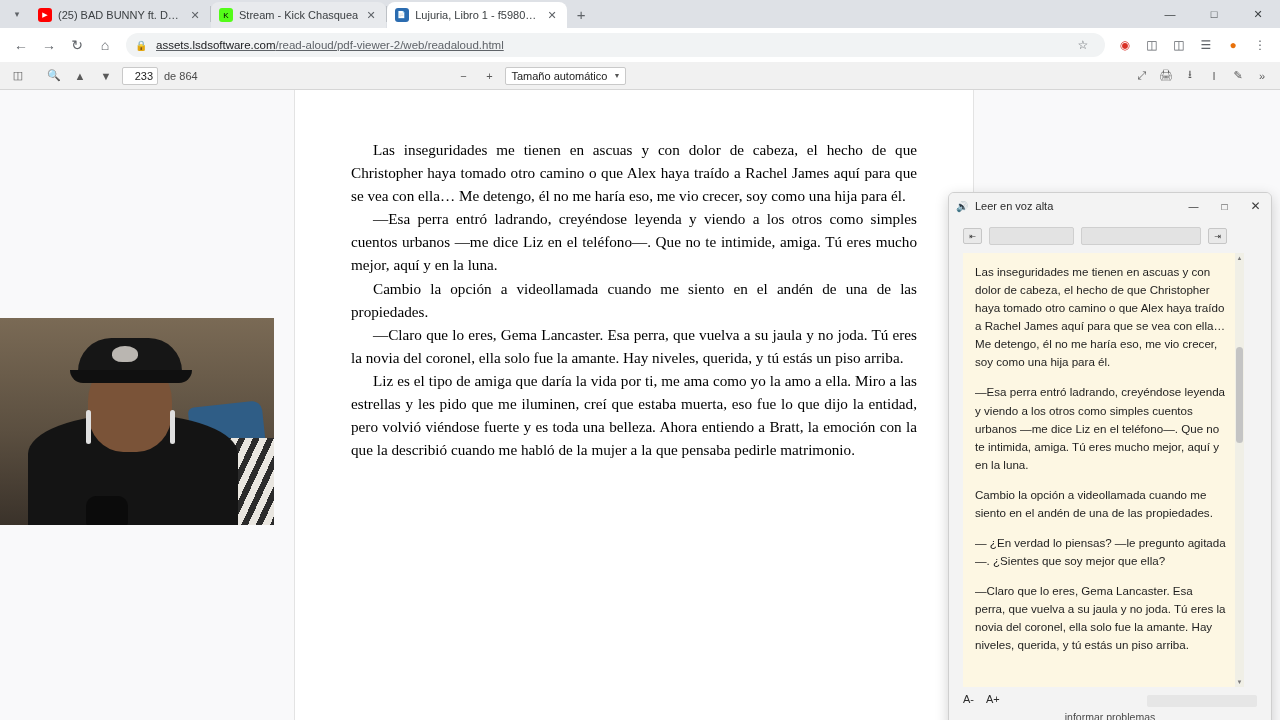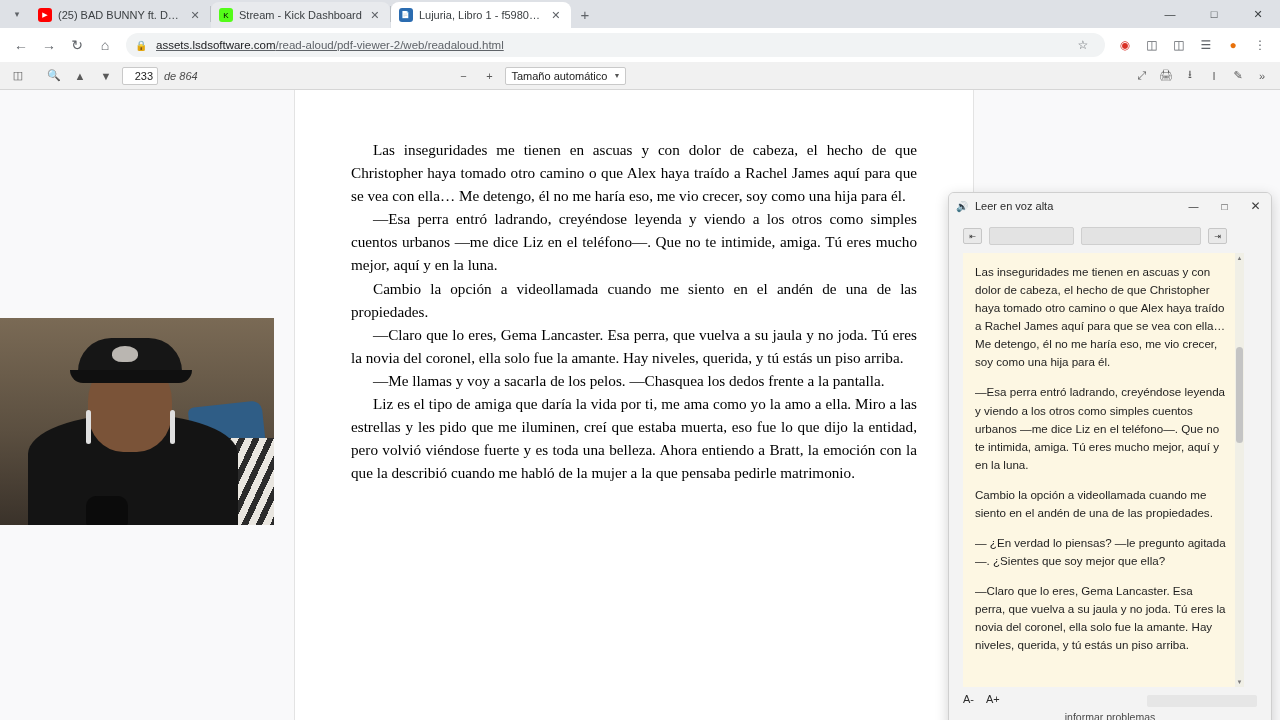--- a/index.html
+++ b/index.html
@@ -58,21 +58,21 @@
   
   .pdf-toolbar {
     height: 28px; background: #f1f1f1; border-bottom: 1px solid #d6d6d6;
     display: flex; align-items: center; padding: 0 8px; gap: 6px; font-size: 11px; color: #333;
   }
   .ptbtn { width: 20px; height: 20px; display: flex; align-items: center; justify-content: center; color: #5a5a5a; font-size: 11px; }
   .pagebox {
     width: 36px; height: 18px; border: 1px solid #c9c9c9; background: #fff; border-radius: 2px;
     font-size: 11px; text-align: right; padding: 0 4px; color: #222; line-height: 16px;
   }
-  .of-count { font-size: 11px; color: #4a4a4a; font-style: italic; }
+  .of-count { font-size: 11px; color: #4a4a4a; }
   .zoom-center { margin-left: auto; margin-right: auto; display: flex; align-items: center; gap: 6px; }
   .zoom-sel {
     height: 18px; border: 1px solid #c9c9c9; background: #fff; border-radius: 2px;
     font-size: 11px; padding: 0 18px 0 5px; color: #222; position: relative; line-height: 16px;
     min-width: 104px; display: flex; align-items: center;
   }
   .zoom-sel .caret { position: absolute; right: 5px; font-size: 7px; color: #555; }
   .right-tools { margin-left: auto; display: flex; align-items: center; gap: 4px; }
 
   .viewer-area { flex: 1 1 auto; background: #f9f9fa; position: relative; overflow: hidden; display: flex; }
@@ -154,21 +154,21 @@
 
     <div class="tab inactive">
       <span class="favicon" style="background:#ff0000;color:#fff;font-size:7px;">▶</span>
       <span class="label">(25) BAD BUNNY ft. Dei V, Oma</span>
       <span class="closex">✕</span>
     </div>
     <div class="tab-sep"></div>
 
     <div class="tab shaded">
       <span class="favicon" style="background:#53fc18;color:#000;font-size:8px;">K</span>
-      <span class="label">Stream - Kick Dashboard</span>
+      <span class="label">Stream - Kick Chasquea</span>
       <span class="closex">✕</span>
     </div>
     <div class="tab-sep"></div>
 
     <div class="tab active" style="min-width:160px;">
       <span class="favicon" style="background:#2b6cb0;color:#fff;font-size:7px;">📄</span>
       <span class="label">Lujuria, Libro 1 - f5980b2d-06</span>
       <span class="closex">✕</span>
     </div>
 
@@ -232,21 +232,20 @@
   </div>
 
   <div class="viewer-area">
     <div class="left-rail"></div>
 
     <div class="page">
       <p>Las inseguridades me tienen en ascuas y con dolor de cabeza, el hecho de que Christopher haya tomado otro camino o que Alex haya traído a Rachel James aquí para que se vea con ella… Me detengo, él no me haría eso, me vio crecer, soy como una hija para él.</p>
       <p>—Esa perra entró ladrando, creyéndose leyenda y viendo a los otros como simples cuentos urbanos —me dice Liz en el teléfono—. Que no te intimide, amiga. Tú eres mucho mejor, aquí y en la luna.</p>
       <p>Cambio la opción a videollamada cuando me siento en el andén de una de las propiedades.</p>
       <p>—Claro que lo eres, Gema Lancaster. Esa perra, que vuelva a su jaula y no joda. Tú eres la novia del coronel, ella solo fue la amante. Hay niveles, querida, y tú estás un piso arriba.</p>
-      <p>—Me llamas y voy a sacarla de los pelos. —Chasquea los dedos frente a la pantalla.</p>
       <p>Liz es el tipo de amiga que daría la vida por ti, me ama como yo la amo a ella. Miro a las estrellas y les pido que me iluminen, creí que estaba muerta, eso fue lo que dijo la entidad, pero volvió viéndose fuerte y es toda una belleza. Ahora entiendo a Bratt, la emoción con la que la describió cuando me habló de la mujer a la que pensaba pedirle matrimonio.</p>
     </div>
 
     <div class="right-rail"></div>
 
     <div class="webcam">
       <div class="wc-wall"></div>
       <div class="wc-blue"></div>
       <div class="wc-zebra"></div>
       <div class="wc-body"></div>

